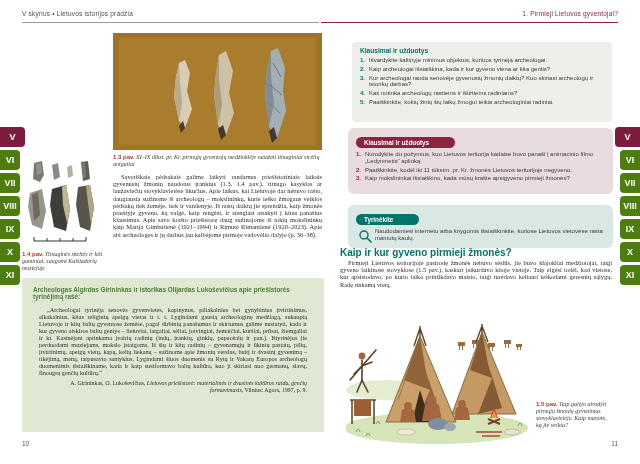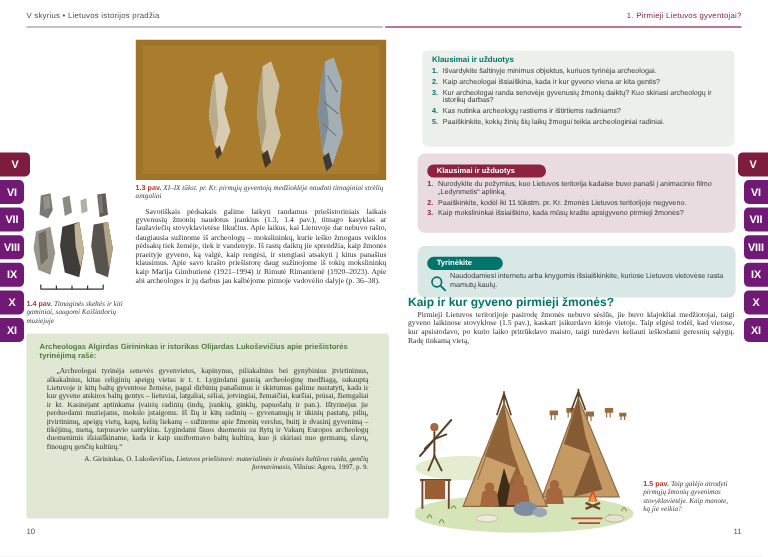--- a/index.html
+++ b/index.html
@@ -7,21 +7,21 @@
           font-family:"Liberation Sans",sans-serif;color:#333;}
   
   .hdr{position:absolute;top:10px;font-size:6.5px;letter-spacing:.2px;}
   .hdr-left{left:22px;color:#4d4d4d;}
   .hdr-right{right:22px;color:#8e2340;text-align:right;}
   .rule{position:absolute;top:22px;height:1px;}
   .rule-left{left:22px;width:297px;background:#9a9a9a;}
   .rule-right{left:321px;width:297px;background:#8e2340;}
   
   .tab{position:absolute;height:20px;display:flex;align-items:center;justify-content:center;
-       background:#701a75;color:#ffffff;font-weight:bold;font-size:9px;}
+       background:#4d7c0f;color:#ffffff;font-weight:bold;font-size:9px;}
   .tab-l{left:0;width:20px;border-radius:0 4px 4px 0;}
   .tab-r{right:0;width:20px;border-radius:4px 0 0 4px;}
   .tab.active{background:#7d1c3c;}
   .tab-l.active{width:25px;}
   .tab-r.active{width:25px;}
   
   .fig{position:absolute;}
   .caption{position:absolute;font-family:"Liberation Serif",serif;font-size:6px;line-height:7px;color:#3c3c3c;}
   .cap-label{font-family:"Liberation Sans",sans-serif;font-weight:bold;color:#b5342c;font-style:normal;}
   .cap-text{font-style:italic;}

